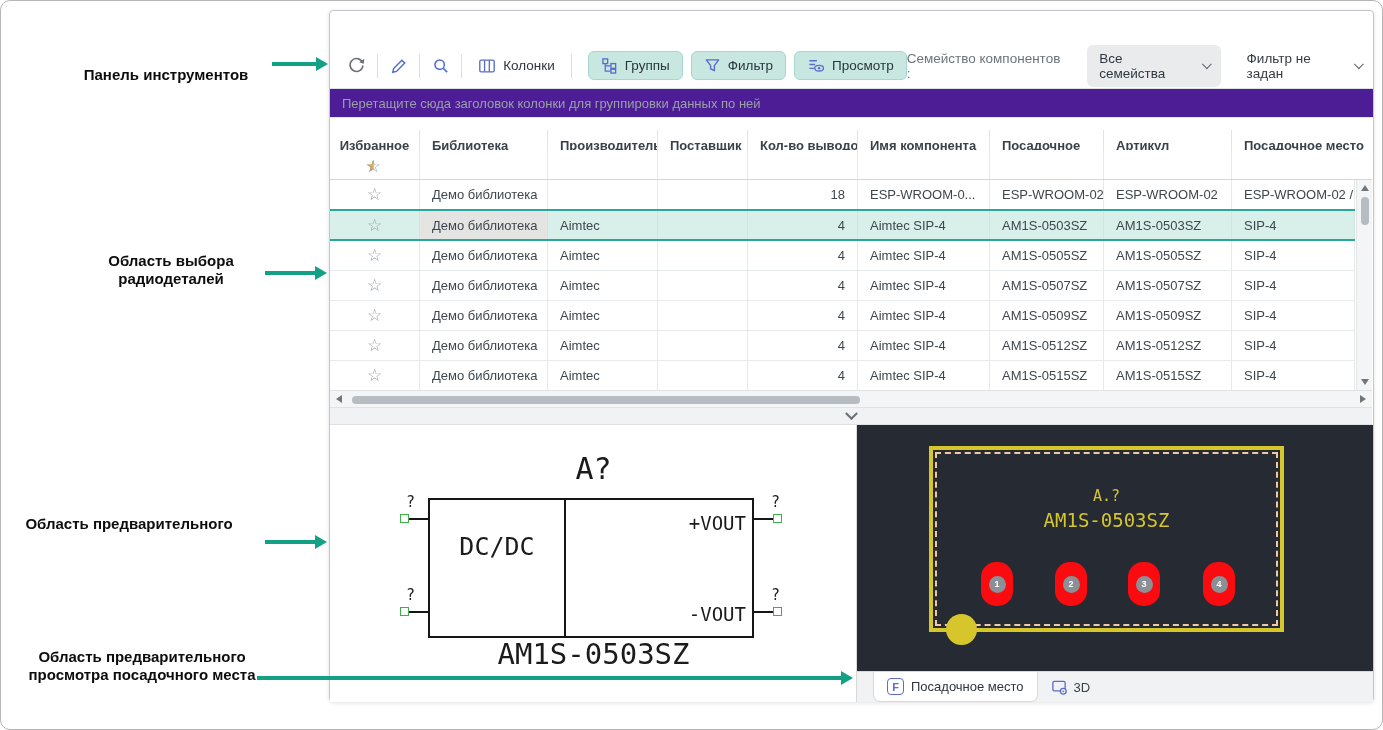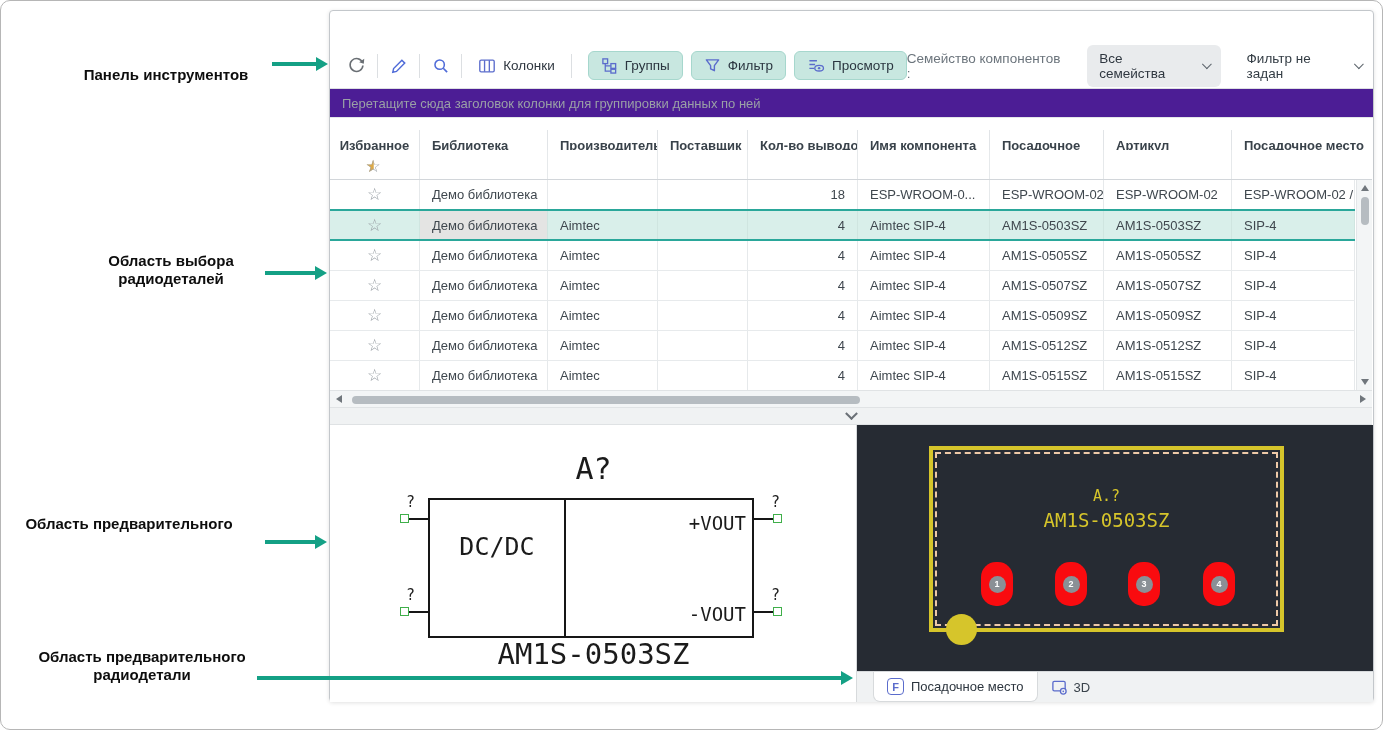--- a/index.html
+++ b/index.html
@@ -128,21 +128,21 @@
   </div>
   <div class="h-arrow" style="left:265px; top:271px; width:50px;"></div>
 
   <div class="ann" style="left:8px; top:515px; width:242px;">
     <span>Область предварительного</span>
   </div>
   <div class="h-arrow" style="left:265px; top:540px; width:50px;"></div>
 
   <div class="ann" style="left:18px; top:648px; width:248px;">
     <span>Область предварительного</span>
-    <span>радиодетали</span>
+    <span>просмотра посадочного места</span>
   </div>
   <div class="h-arrow" style="left:257px; top:676px; width:584px; z-index:45;"></div>
 
   <div class="app">
 
 
     <div class="toolbar">
       <div class="tb-icon">
         <svg class="ic" width="19" height="19" viewBox="0 0 24 24">
           <path d="M19.6 8.5A8.1 8.1 0 1 0 20.1 12" fill="none" stroke="#6a6f74" stroke-width="2"></path>

